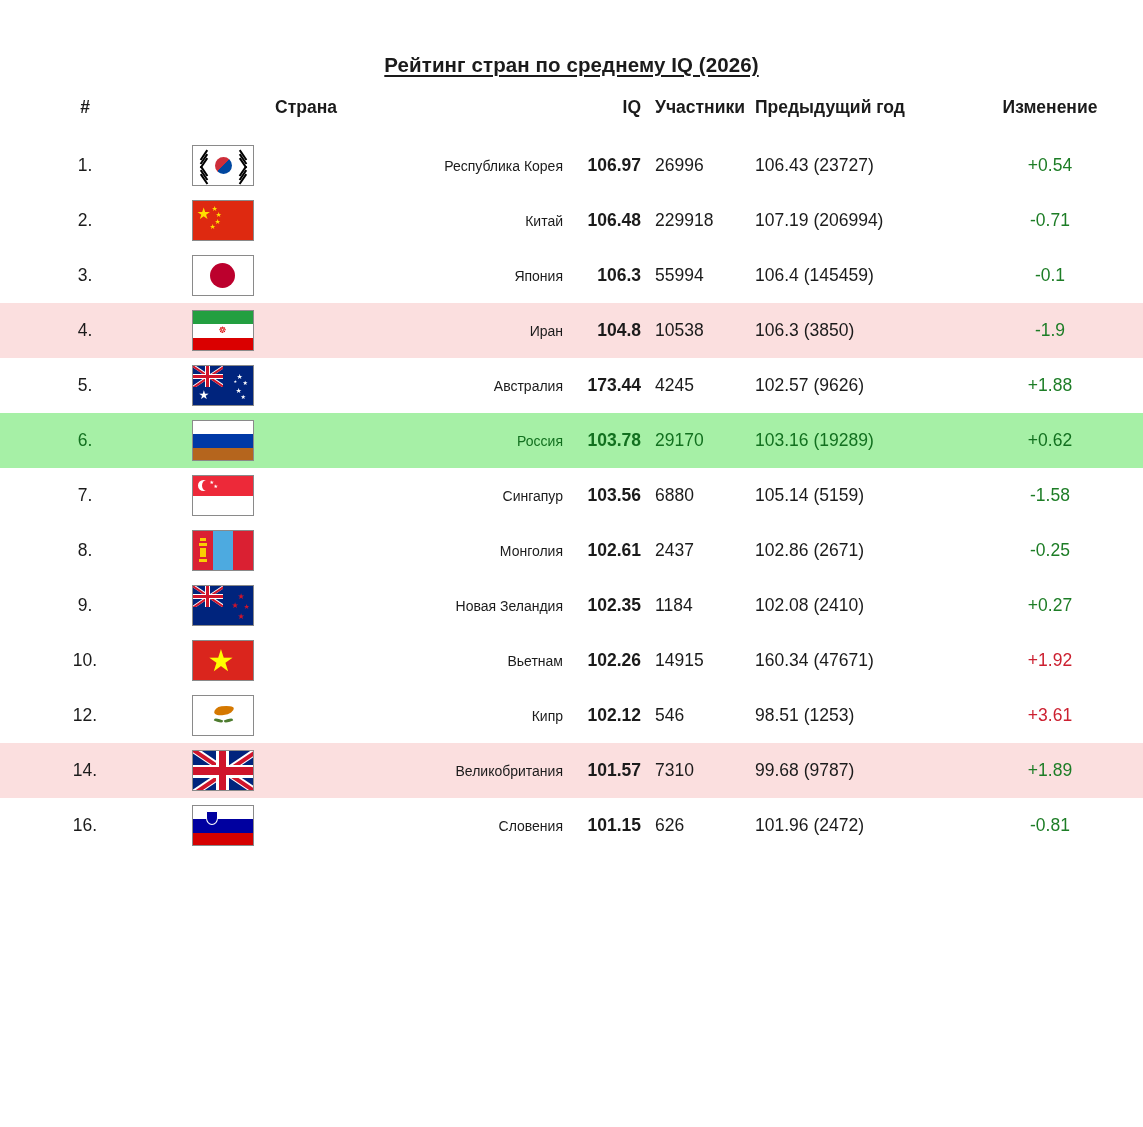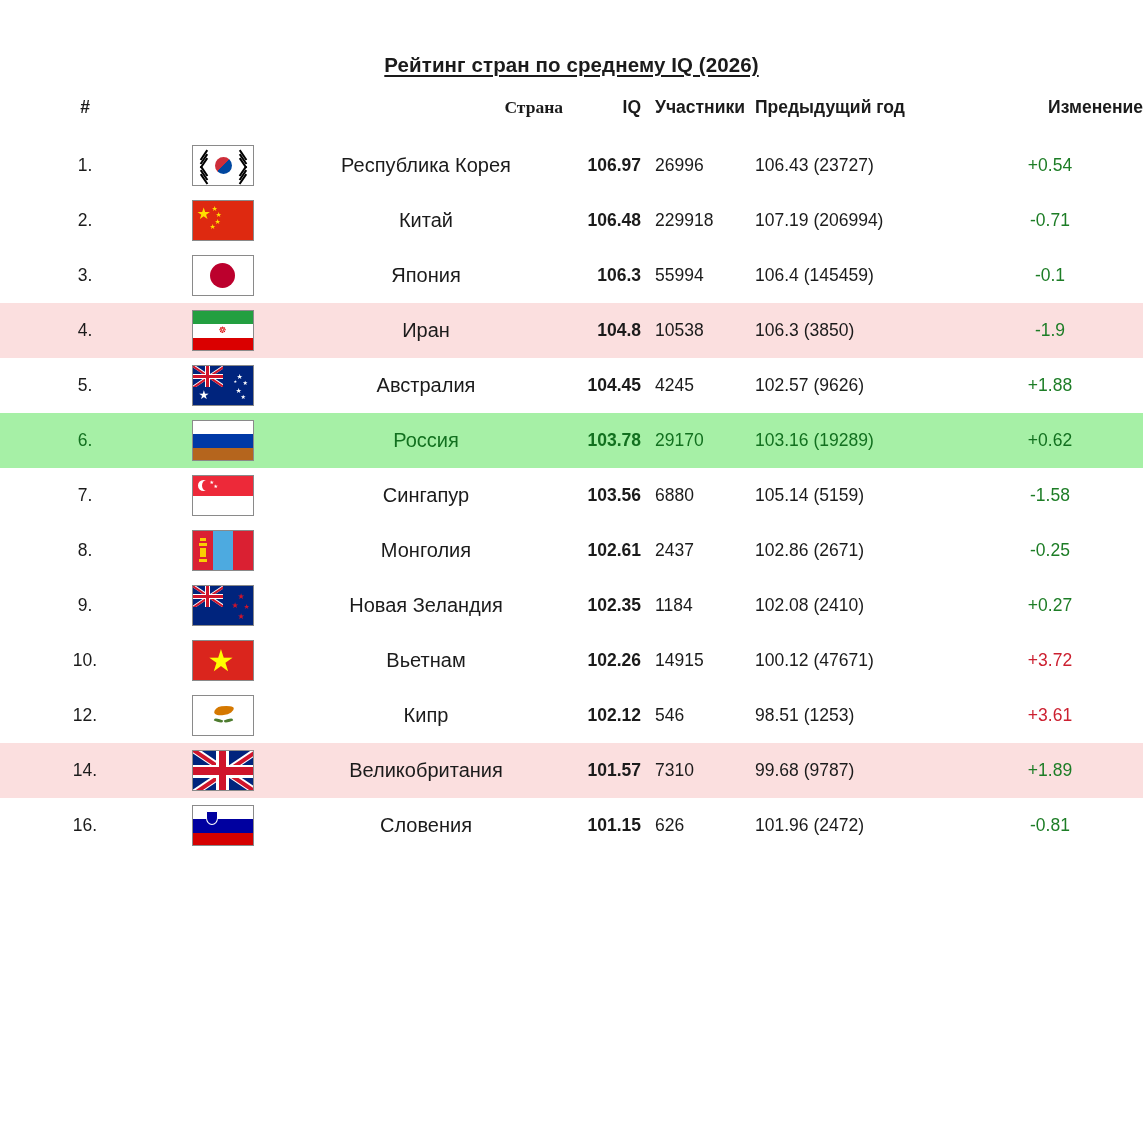--- a/index.html
+++ b/index.html
@@ -49,48 +49,48 @@
   col.c-chg    { width: 208px; }
 
   thead th {
     font-size: 17.5px;
     font-weight: bold;
     color: #1b1b1b;
     padding: 0 0 20px 0;
     vertical-align: bottom;
   }
   th.h-rank { text-align: center; }
-  th.h-name { text-align: right; padding-left: 0; font-family: Liberation Serif, serif; }
+  th.h-name { text-align: left; padding-left: 0; }
   th.h-iq   { text-align: right; padding-right: 4px; }
   th.h-part { text-align: left; padding-left: 10px; }
   th.h-prev { text-align: left; padding-left: 2px; }
-  th.h-chg  { text-align: right; padding-left: 22px; }
+  th.h-chg  { text-align: center; padding-left: 22px; }
 
   tbody tr { height: 55px; }
 
   tbody td {
     font-size: 17.5px;
     color: #1b1b1b;
     vertical-align: middle;
     padding: 0;
   }
 
   td.rank {
     text-align: center;
     font-size: 17.5px;
   }
   td.flagcell {
     text-align: center;
     padding: 0;
     line-height: 0;
   }
   td.cname {
-    text-align: center;
+    text-align: right;
     padding-left: 14px;
-    font-size: 20px;
+    font-size: 14px;
   }
   td.iq {
     text-align: right;
     font-weight: bold;
     padding-right: 4px;
   }
   td.part {
     text-align: left;
     padding-left: 10px;
   }
@@ -363,21 +363,21 @@
           <div class="cw"></div>
                 <div class="ch"></div>
                 <div class="cr"></div>
                 <div class="cv"></div>
               </div>
         <div class="star cstar">★</div>
         <div class="star sA">★</div><div class="star sB">★</div><div class="star sC">★</div>
         <div class="star sD">★</div><div class="star sE">★</div>
        </div></td>
           <td class="cname">Австралия</td>
-          <td class="iq">104.45</td>
+          <td class="iq">173.44</td>
           <td class="part">4245</td>
           <td class="prev">102.57 (9626)</td>
           <td class="chg chg-up">+1.88</td>
         </tr>
         <tr class="hl-green">
           <td class="rank">6.</td>
           <td class="flagcell"><div class="flag f-ru">
         <div class="b1"></div><div class="b2"></div><div class="b3"></div>
        </div></td>
           <td class="cname">Россия</td>
@@ -431,22 +431,22 @@
           <td class="part">1184</td>
           <td class="prev">102.08 (2410)</td>
           <td class="chg chg-up">+0.27</td>
         </tr>
         <tr>
           <td class="rank">10.</td>
           <td class="flagcell"><div class="flag f-vn"><div class="vstar">★</div></div></td>
           <td class="cname">Вьетнам</td>
           <td class="iq">102.26</td>
           <td class="part">14915</td>
-          <td class="prev">100.12 (47671)</td>
-          <td class="chg chg-down">+3.72</td>
+          <td class="prev">160.34 (47671)</td>
+          <td class="chg chg-down">+1.92</td>
         </tr>
         <tr>
           <td class="rank">12.</td>
           <td class="flagcell"><div class="flag f-cy">
         <div class="isl"></div><div class="lv1"></div><div class="lv2"></div>
        </div></td>
           <td class="cname">Кипр</td>
           <td class="iq">102.12</td>
           <td class="part">546</td>
           <td class="prev">98.51 (1253)</td>

